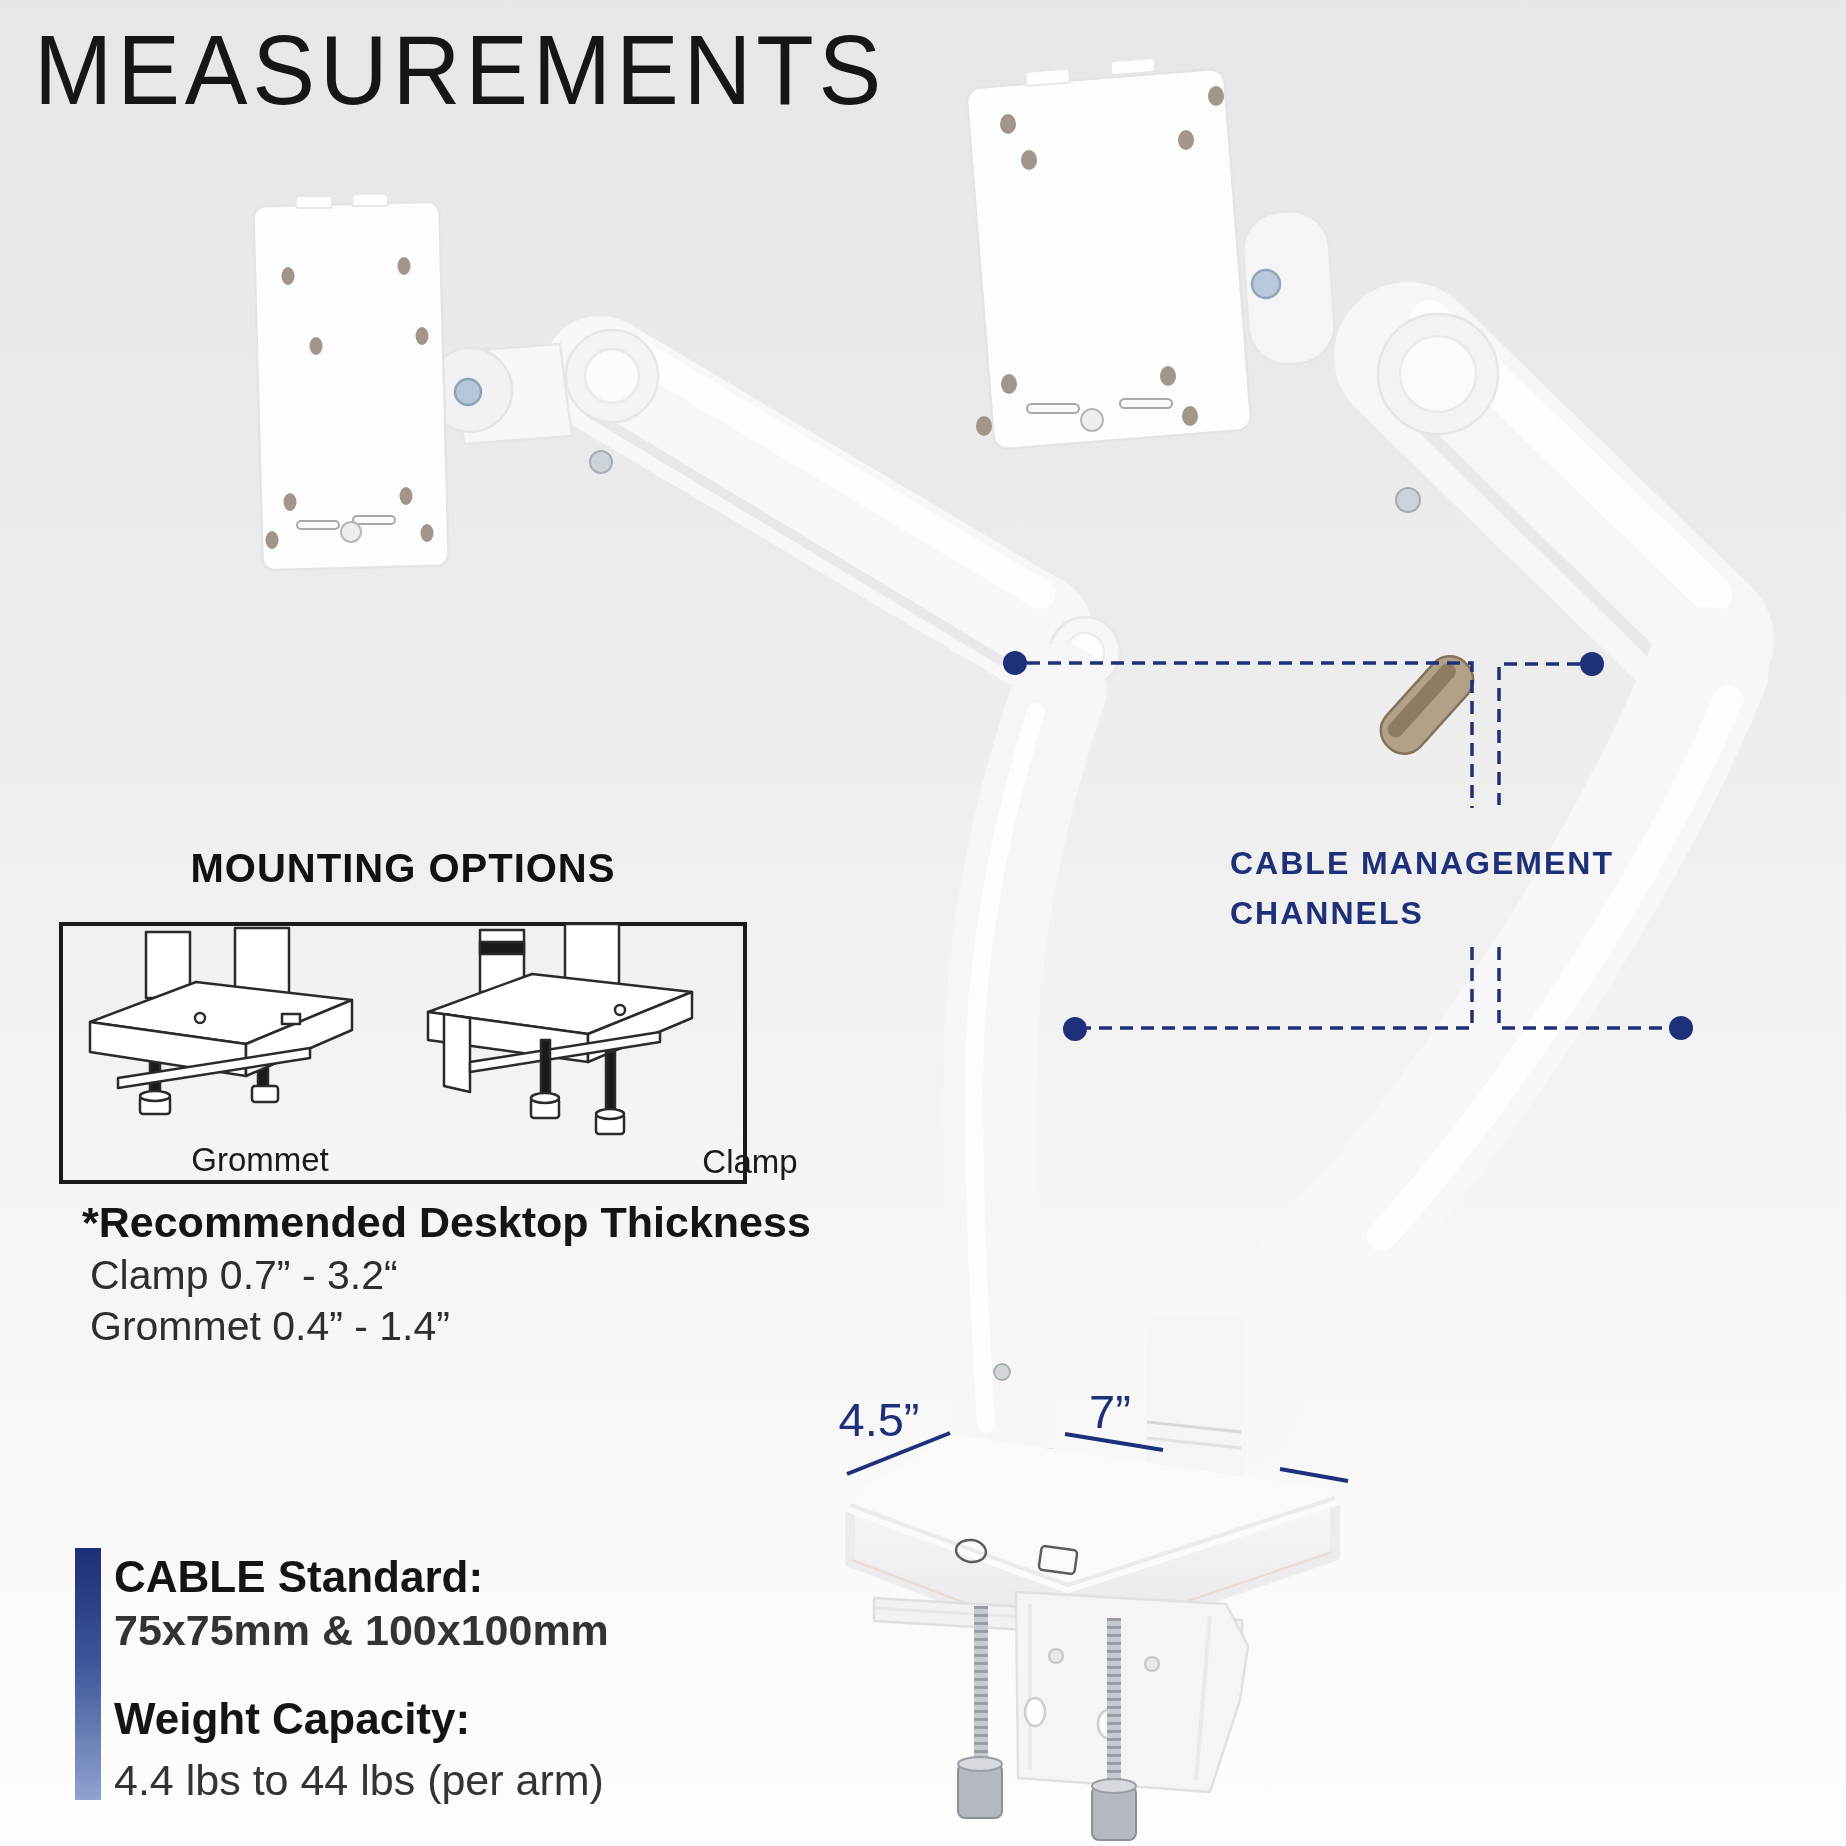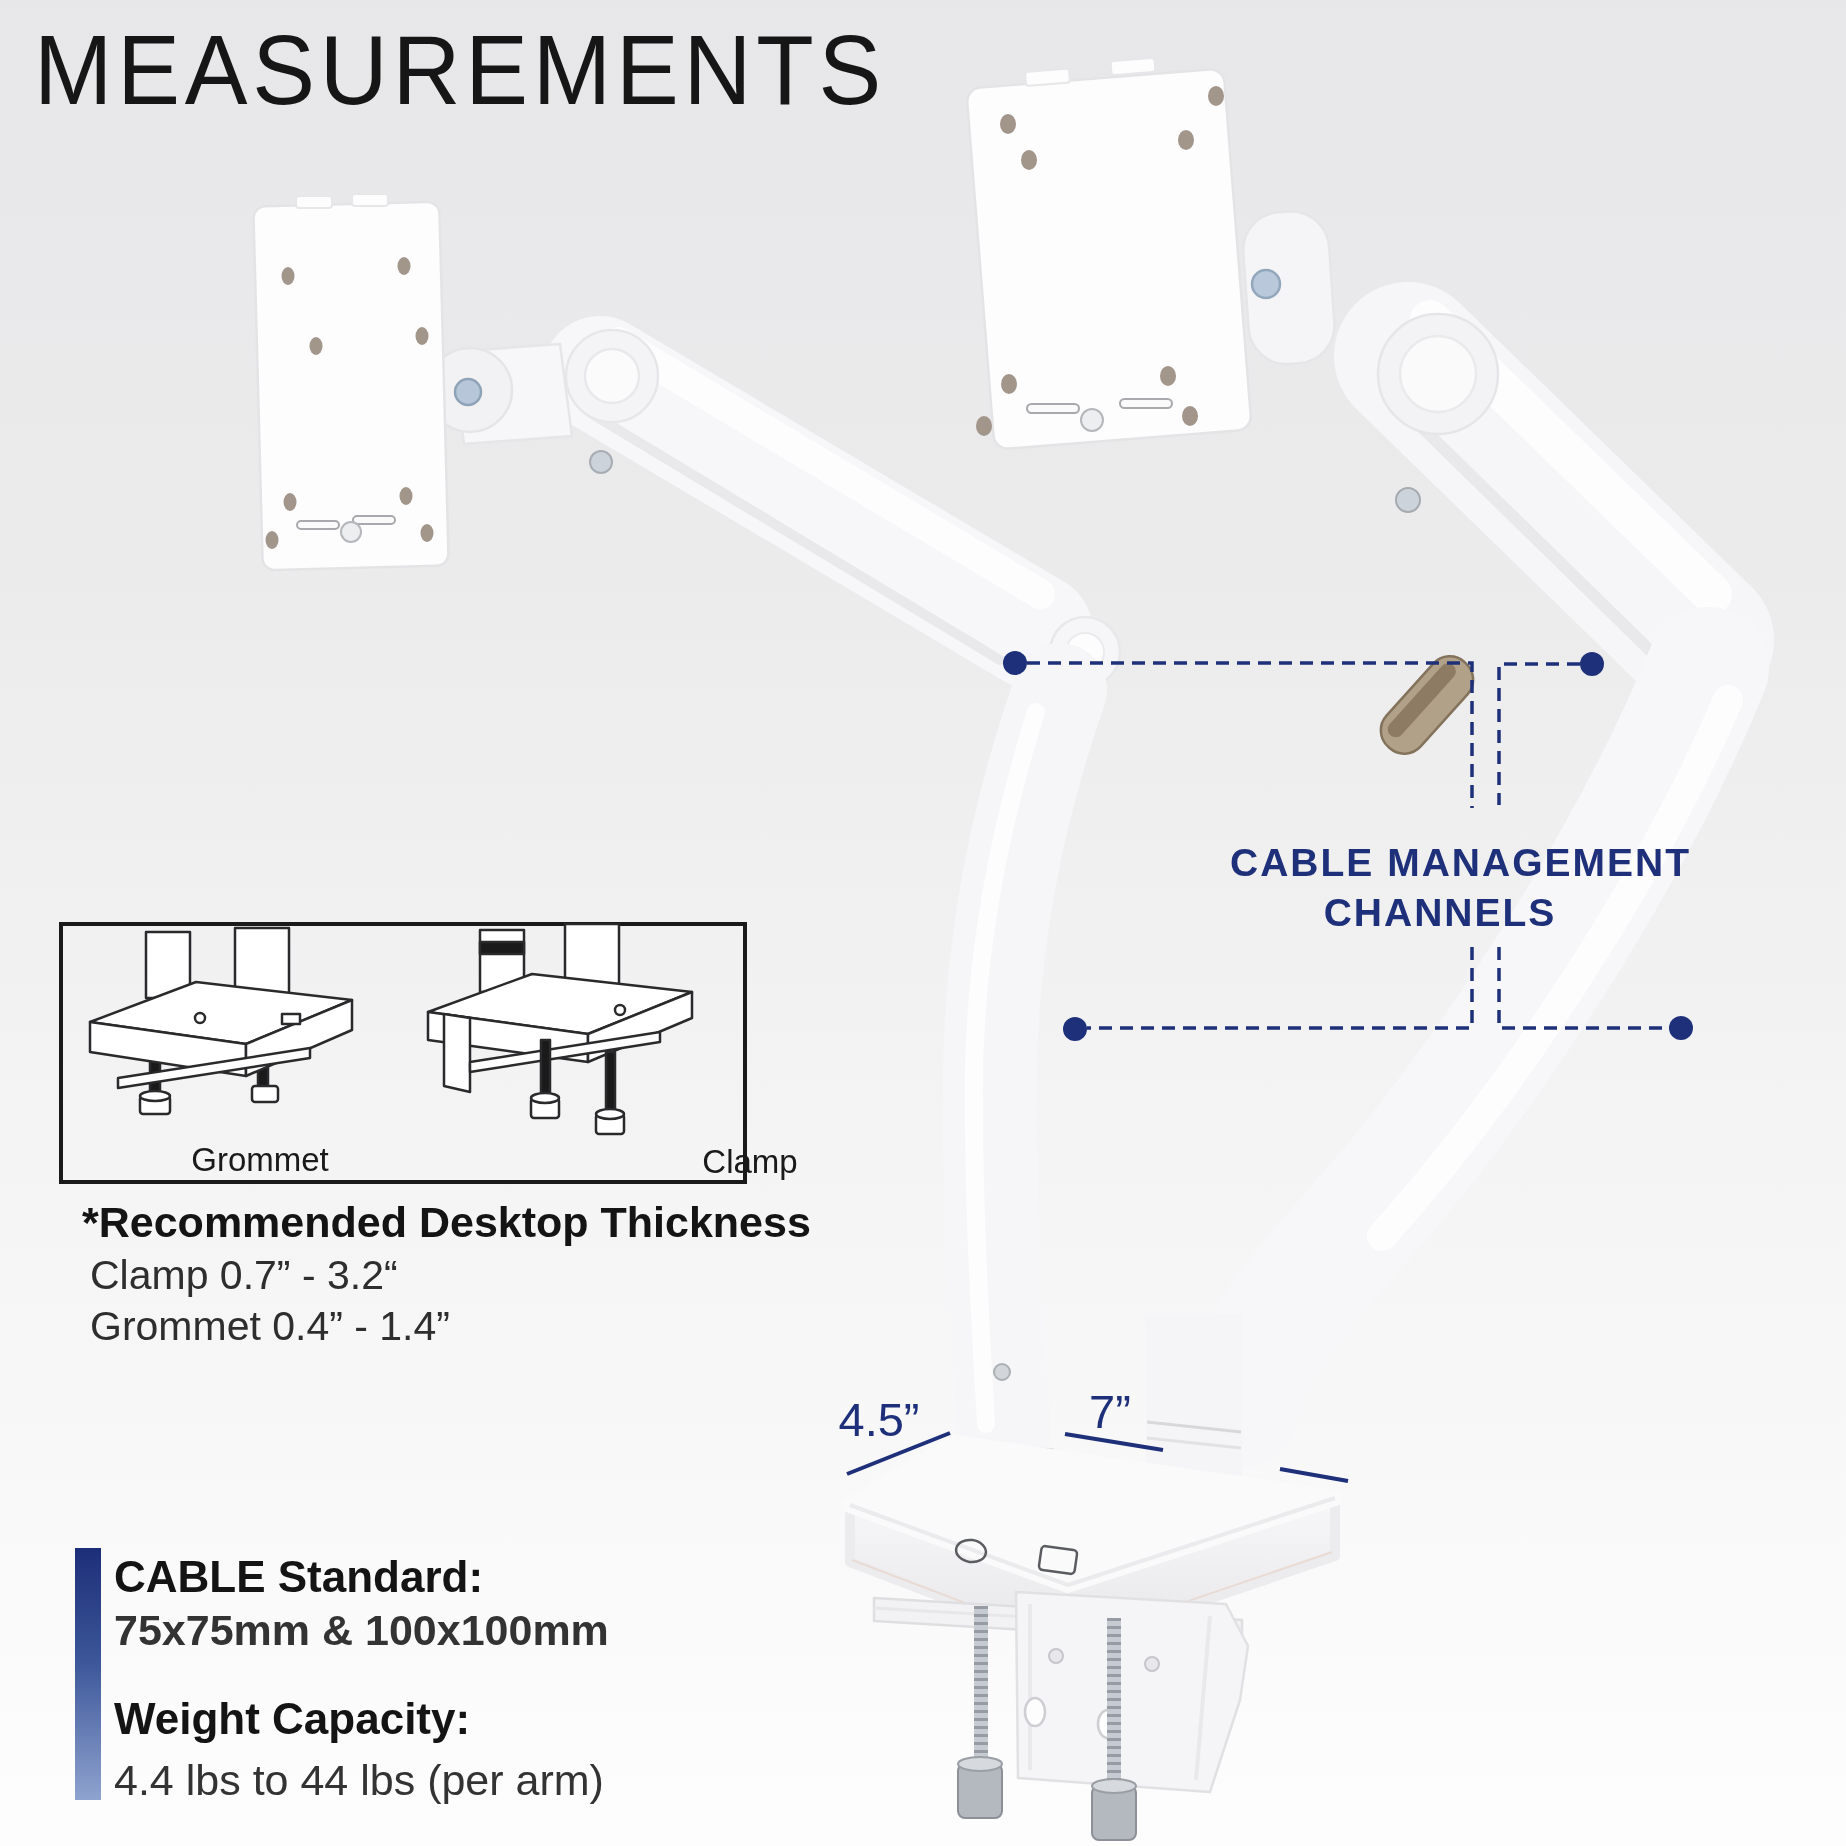--- a/index.html
+++ b/index.html
@@ -17,22 +17,22 @@
   .mount-heading{
     top:846px;left:61px;width:684px;text-align:center;
     font-size:40px;font-weight:700;color:#111;letter-spacing:1px;white-space:nowrap;
   }
   .grommet-label{top:1141px;left:140px;width:240px;text-align:center;font-size:33px;font-weight:500;color:#1a1a1a;}
   .clamp-label{top:1143px;left:660px;width:180px;text-align:center;font-size:33px;font-weight:500;color:#1a1a1a;}
   .thick-heading{top:1198px;left:66px;font-size:43px;font-weight:700;color:#141414;white-space:nowrap;margin-left:16px;}
   .thick-line1{top:1252px;left:90px;font-size:41px;font-weight:400;color:#2e2e2e;white-space:nowrap;}
   .thick-line2{top:1303px;left:90px;font-size:41px;font-weight:400;color:#2e2e2e;white-space:nowrap;}
   .cable-label{
-    top:838px;left:1230px;width:420px;text-align:center;
-    font-size:39px;font-weight:700;color:#1e3079;letter-spacing:2px;line-height:50px;white-space:nowrap;
+    top:838px;left:1230px;width:420px;
+    font-size:32px;font-weight:700;color:#1e3079;letter-spacing:2px;line-height:50px;white-space:nowrap;
   }
   .dim-depth{top:1392px;left:814px;width:130px;text-align:center;font-size:47px;font-weight:500;color:#1e3079;white-space:nowrap;}
   .dim-width{top:1384px;left:1070px;width:80px;text-align:center;font-size:47px;font-weight:500;color:#1e3079;white-space:nowrap;}
   .spec-bar{top:1548px;left:75px;width:26px;height:252px;background:linear-gradient(180deg,#1d2e78 0%,#3c5699 45%,#8fa3cf 100%);}
   .spec-vesa-h{top:1552px;left:114px;font-size:44px;font-weight:700;color:#141414;white-space:nowrap;}
   .spec-vesa-v{top:1606px;left:114px;font-size:43px;font-weight:700;color:#333;white-space:nowrap;}
   .spec-weight-h{top:1694px;left:114px;font-size:44px;font-weight:700;color:#141414;white-space:nowrap;}
   .spec-weight-v{top:1748px;left:114px;font-size:43px;font-weight:400;color:#333;white-space:nowrap;margin-top:8px;}
 </style>
 </head>
@@ -227,20 +227,21 @@
     </g>
     <g stroke="#1e3079" stroke-width="4">
       <line x1="847" y1="1474" x2="950" y2="1433"></line>
       <line x1="1065" y1="1434" x2="1163" y2="1450"></line>
       <line x1="1280" y1="1469" x2="1348" y2="1481"></line>
     </g>
   </svg>
 
   <div class="abs page-title">MEASUREMENTS</div>
 
+  <div class="abs mount-heading">MOUNTING OPTIONS</div>
   <div class="abs grommet-label">Grommet</div>
   <div class="abs clamp-label">Clamp</div>
 
   <div class="abs thick-heading">*Recommended Desktop Thickness</div>
   <div class="abs thick-line1">Clamp 0.7” - 3.2“</div>
   <div class="abs thick-line2">Grommet 0.4” - 1.4”</div>
 
   <div class="abs cable-label">
     <div>CABLE MANAGEMENT</div>
     <div>CHANNELS</div>

